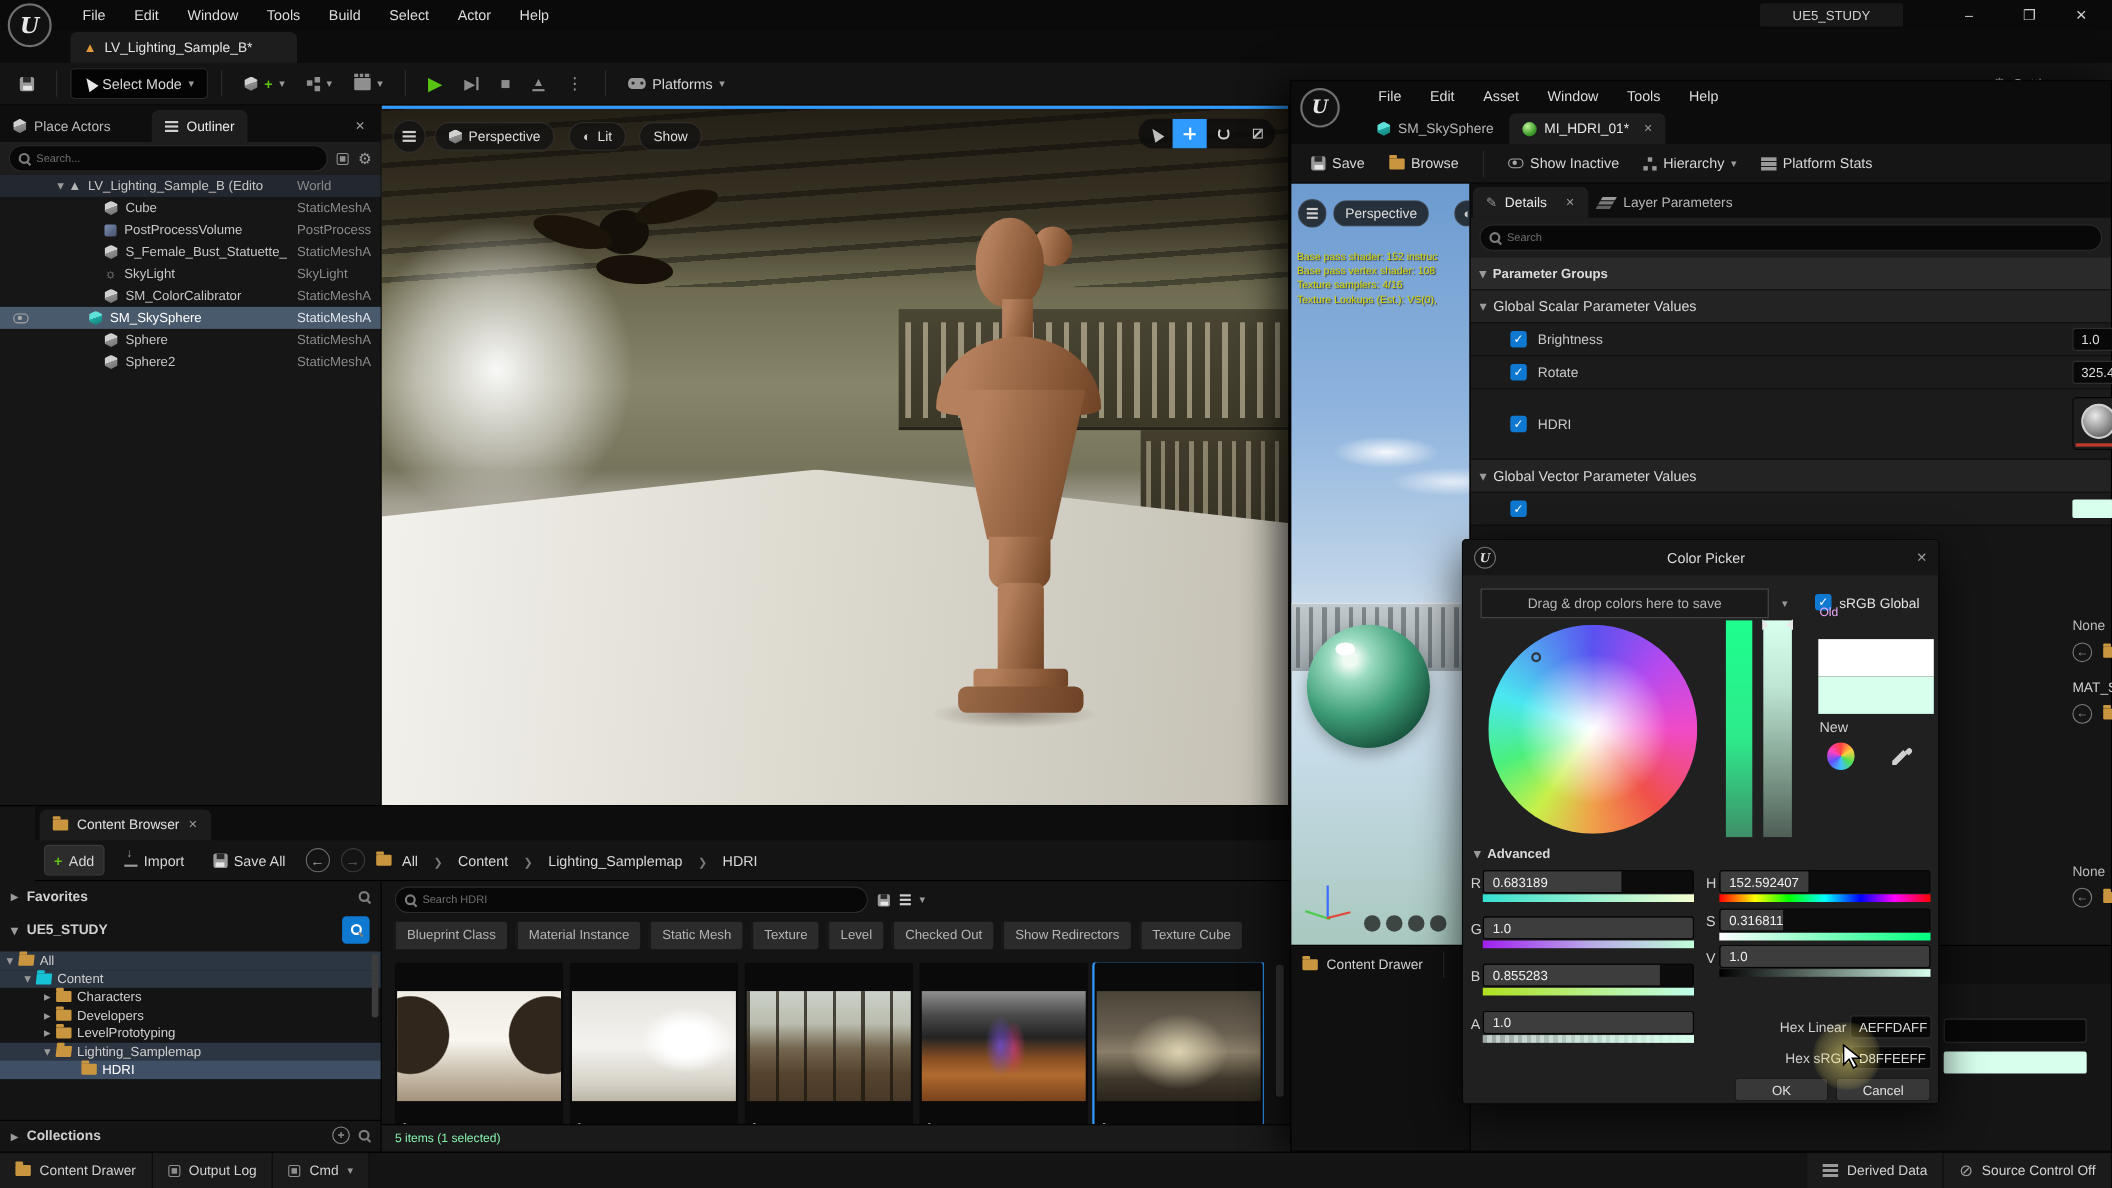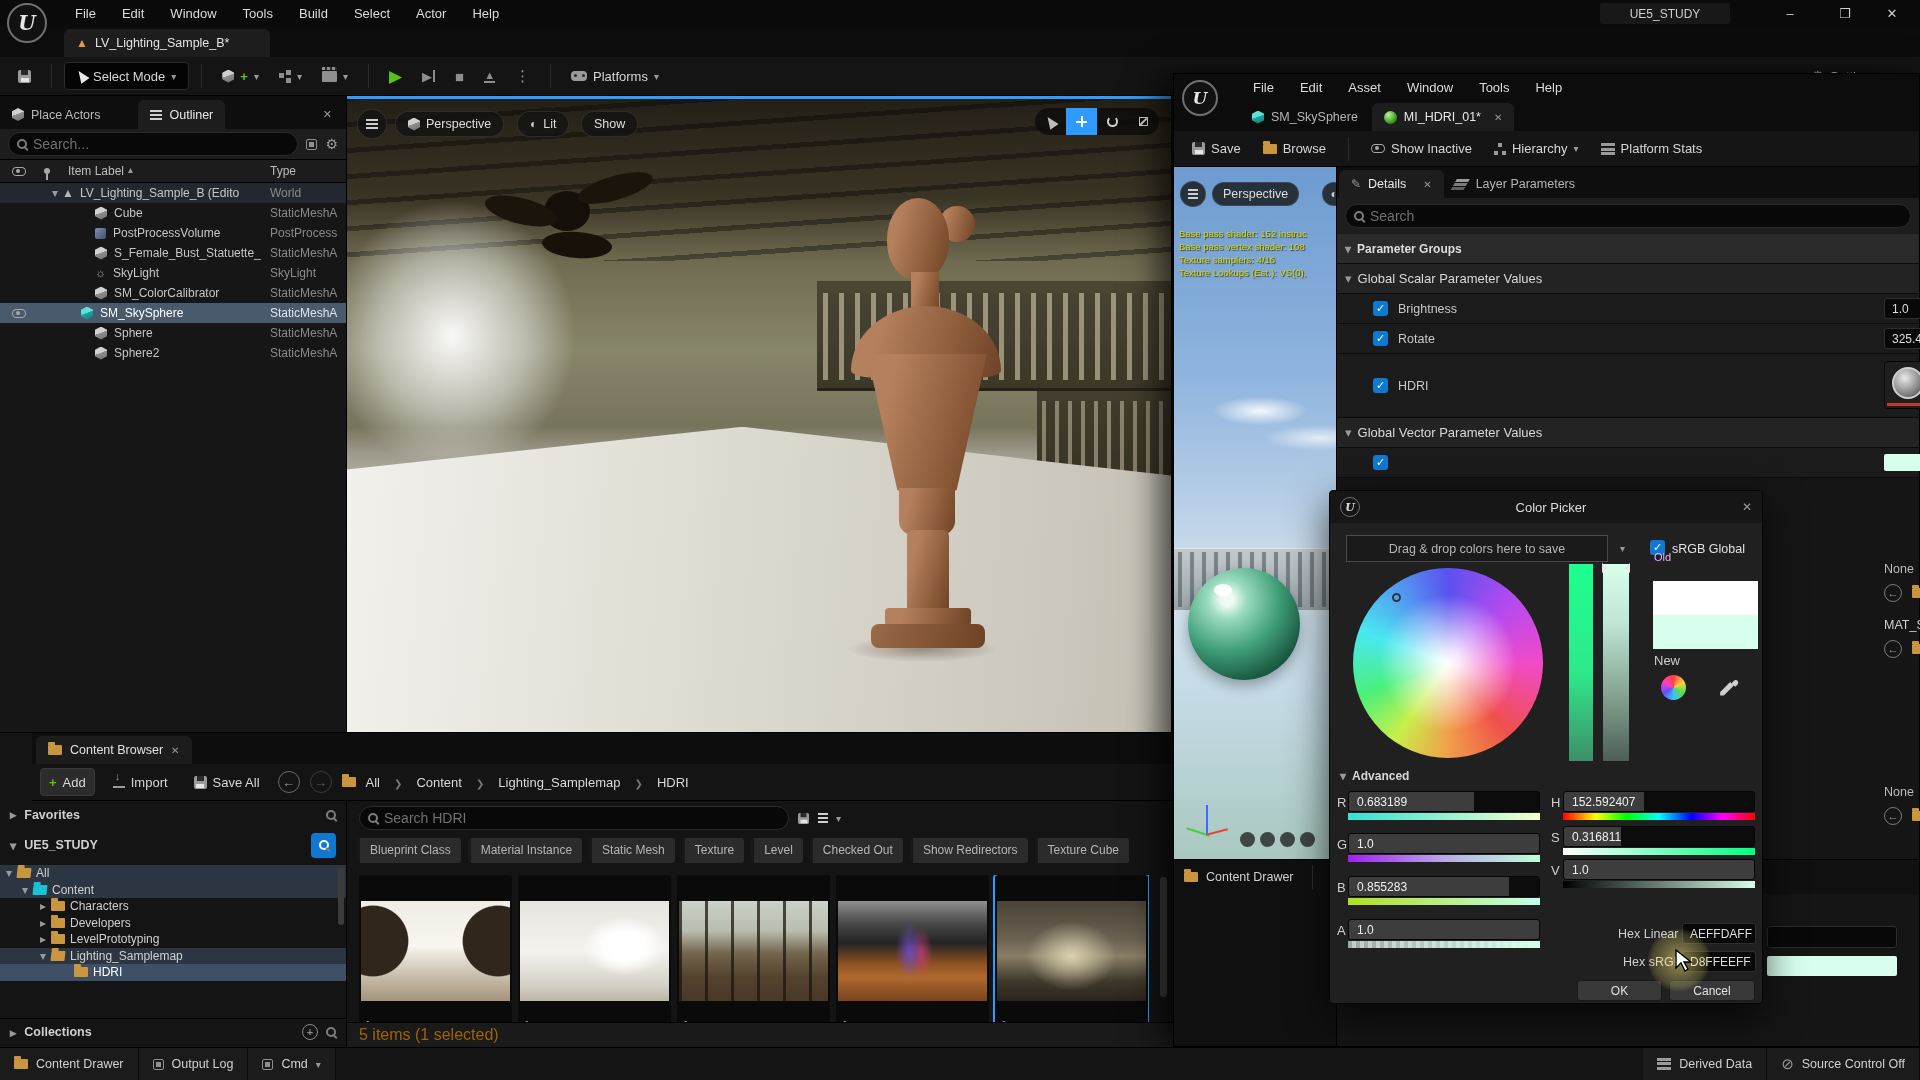--- a/index.html
+++ b/index.html
@@ -4,21 +4,21 @@
 <style>
   * { box-sizing: border-box; margin: 0; padding: 0; }
   html,body { width:1920px; height:1080px; background:#0b0b0b; overflow:hidden;
     font-family:"Liberation Sans", sans-serif; color:#c8c8c8; font-size:13px; }
   .abs { position:absolute; }
   .flex { display:flex; align-items:center; }
 
   
   .pill-input { background:#080808; border:1px solid #2b2b2b; border-radius:12px; height:24px;
     display:flex; align-items:center; padding:0 8px; gap:6px; color:#6f6f6f; }
-  .pill-input input { background:transparent; border:0; outline:0; color:#737373; font-size:14px; width:100%;
+  .pill-input input { background:transparent; border:0; outline:0; color:#737373; font-size:10px; width:100%;
     font-family:"Liberation Sans",sans-serif; }
   .pill-input input::placeholder { color:#6f6f6f; }
   .chk { width:15px; height:15px; background:#0f78d1; border-radius:3px; color:#fff; font-size:11px;
     display:flex; align-items:center; justify-content:center; flex:0 0 auto; }
   .chk::before { content:"✓"; }
   .sep-v { width:1px; height:24px; background:#2c2c2c; margin:0 8px; }
   .valbox { background:#080808; border:1px solid #2e2e2e; border-radius:3px; height:21px;
     display:flex; align-items:center; padding:0 7px; font-size:12px; color:#dcdcdc; }
 
   
@@ -321,27 +321,20 @@
     <span class="g g-x" style="margin:0 14px 8px 0;font-size:11px"></span>
   </div>
   <div class="flex" style="height:30px;background:#1d1d1d;padding:0 8px;gap:8px">
     <div class="pill-input" style="flex:1">
       <span class="ic-search"></span>
       <input placeholder="Search..." style="">
     </div>
     <span class="ic-box"></span>
     <span class="g g-gear"></span>
   </div>
-  <div class="out-header">
-    <span class="ic-eye" style="margin-left:12px"></span>
-    <span class="ic-pin" style="margin-left:18px"></span>
-    <span style="margin-left:18px">Item Label</span>
-    <span class="g g-caret-d" style="margin-left:4px;transform:rotate(180deg);font-size:10px"></span>
-    <span style="position:absolute;left:270px">Type</span>
-  </div>
   <div style="position:relative">
     <div class="orow world">
       <span class="g g-caret-d" style="margin-left:52px"></span>
       <span class="g ic-level" style="margin-left:4px;color:#b5b5b5"></span>
       <span style="margin-left:6px">LV_Lighting_Sample_B (Edito</span>
       <span class="type">World</span>
     </div>
     <div class="orow">
       <span class="ic-cube" style="margin-left:95px"></span>
       <span style="margin-left:7px">Cube</span>
@@ -582,21 +575,21 @@
       <div class="thumb">
         <div class="img" style="background:radial-gradient(20px 40px at 48% 50%,rgba(120,80,220,.8),transparent 70%),radial-gradient(16px 36px at 56% 52%,rgba(220,60,120,.7),transparent 70%),linear-gradient(180deg,#8f8f8f 0%,#4a4a4a 22%,#232323 42%,#8a4f22 62%,#b06a2e 76%,#7a431c 100%)"></div>
         <span class="dl"></span>
       </div>
       <div class="thumb sel">
         <div class="img" style="background:radial-gradient(60px 46px at 50% 55%,rgba(235,225,190,.85),transparent 75%),linear-gradient(180deg,#4a4438 0%,#6a6152 38%,#8a7f68 55%,#3f382c 80%,#2a241c 100%)"></div>
         <span class="dl"></span>
       </div>
     </div>
     <div class="abs" style="right:6px;top:76px;width:7px;height:120px;background:#3c3c3c;border-radius:3px"></div>
-    <div class="abs flex" style="left:0;right:0;bottom:0;height:25px;background:#1a1a1a;border-top:1px solid #000;padding:0 12px;color:#a16207;font-size:16px">
+    <div class="abs flex" style="left:0;right:0;bottom:0;height:25px;background:#1a1a1a;border-top:1px solid #000;padding:0 12px;color:#86efac;font-size:11px">
       <span>5 items (1 selected)</span>
     </div>
   </div>
 </div>
 
 <div class="matwin abs">
   <div class="ue-logo abs" style="left:8px;top:6px;width:36px;height:36px;font-size:17px">U</div>
   <div class="mw-menubar">
     <div class="menu-item">File</div>
     <div class="menu-item">Edit</div>

